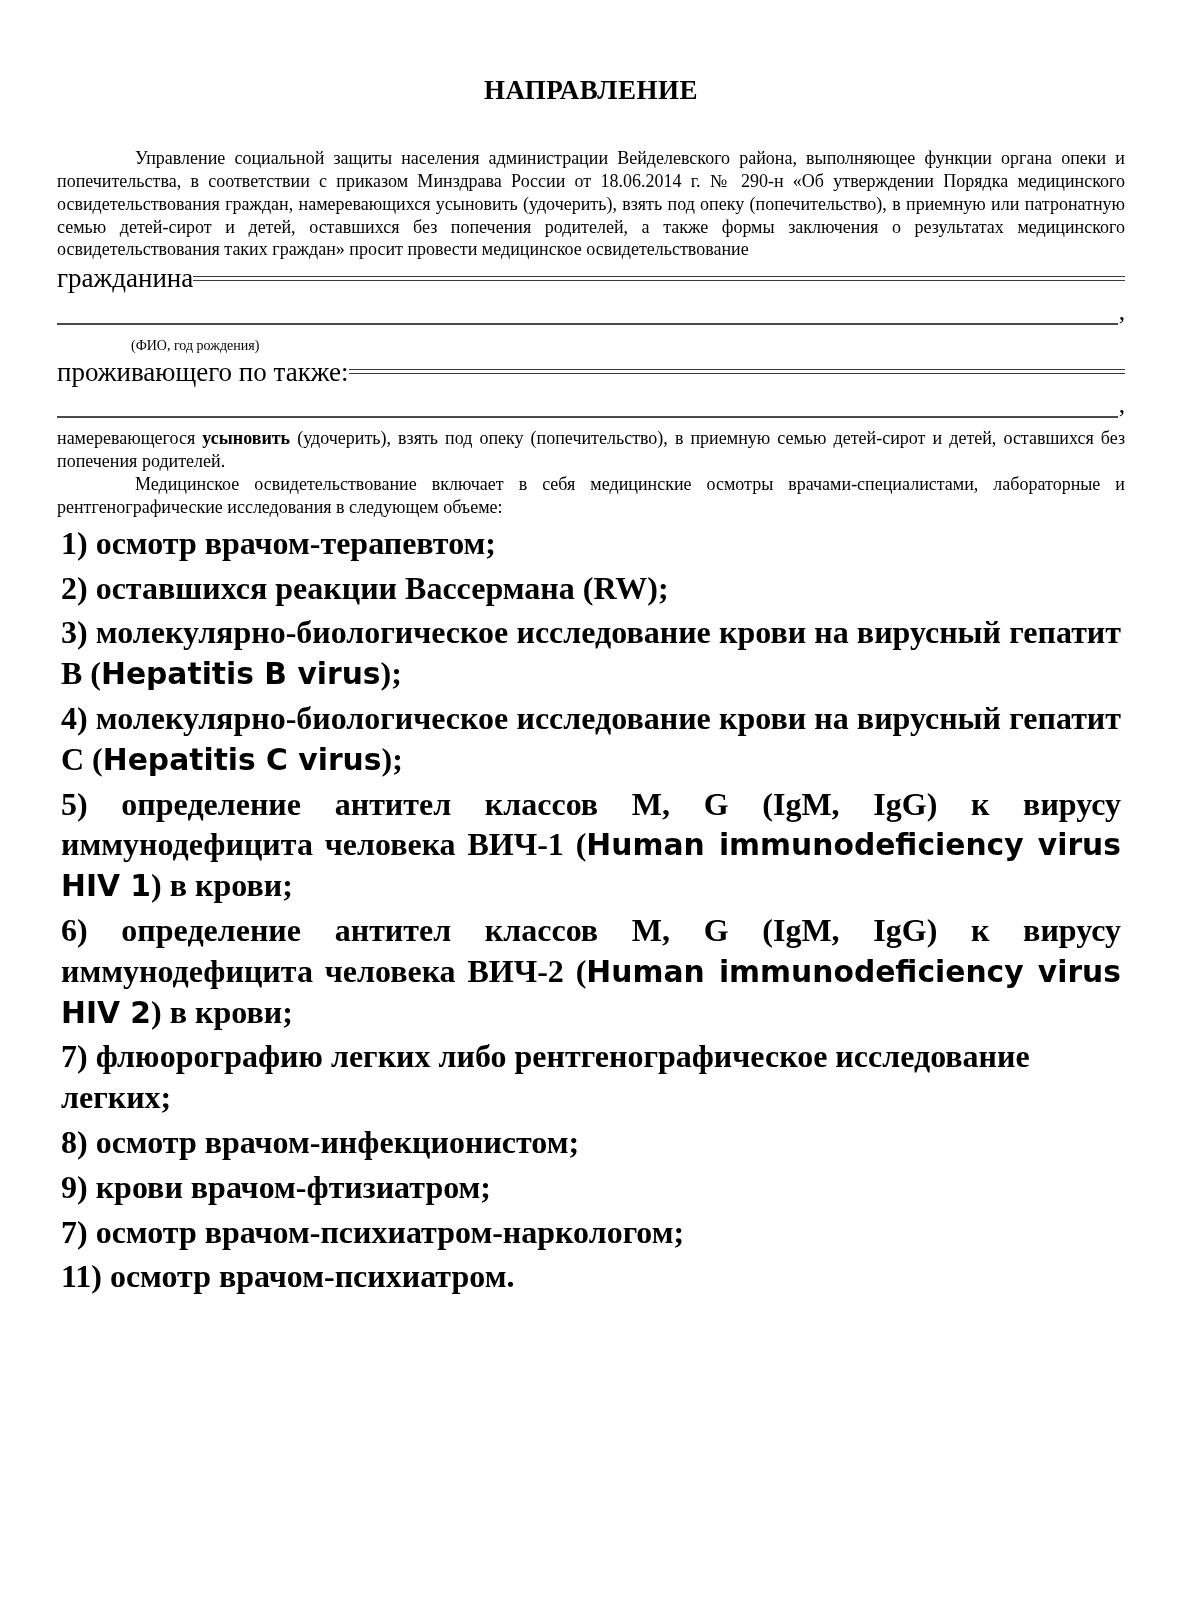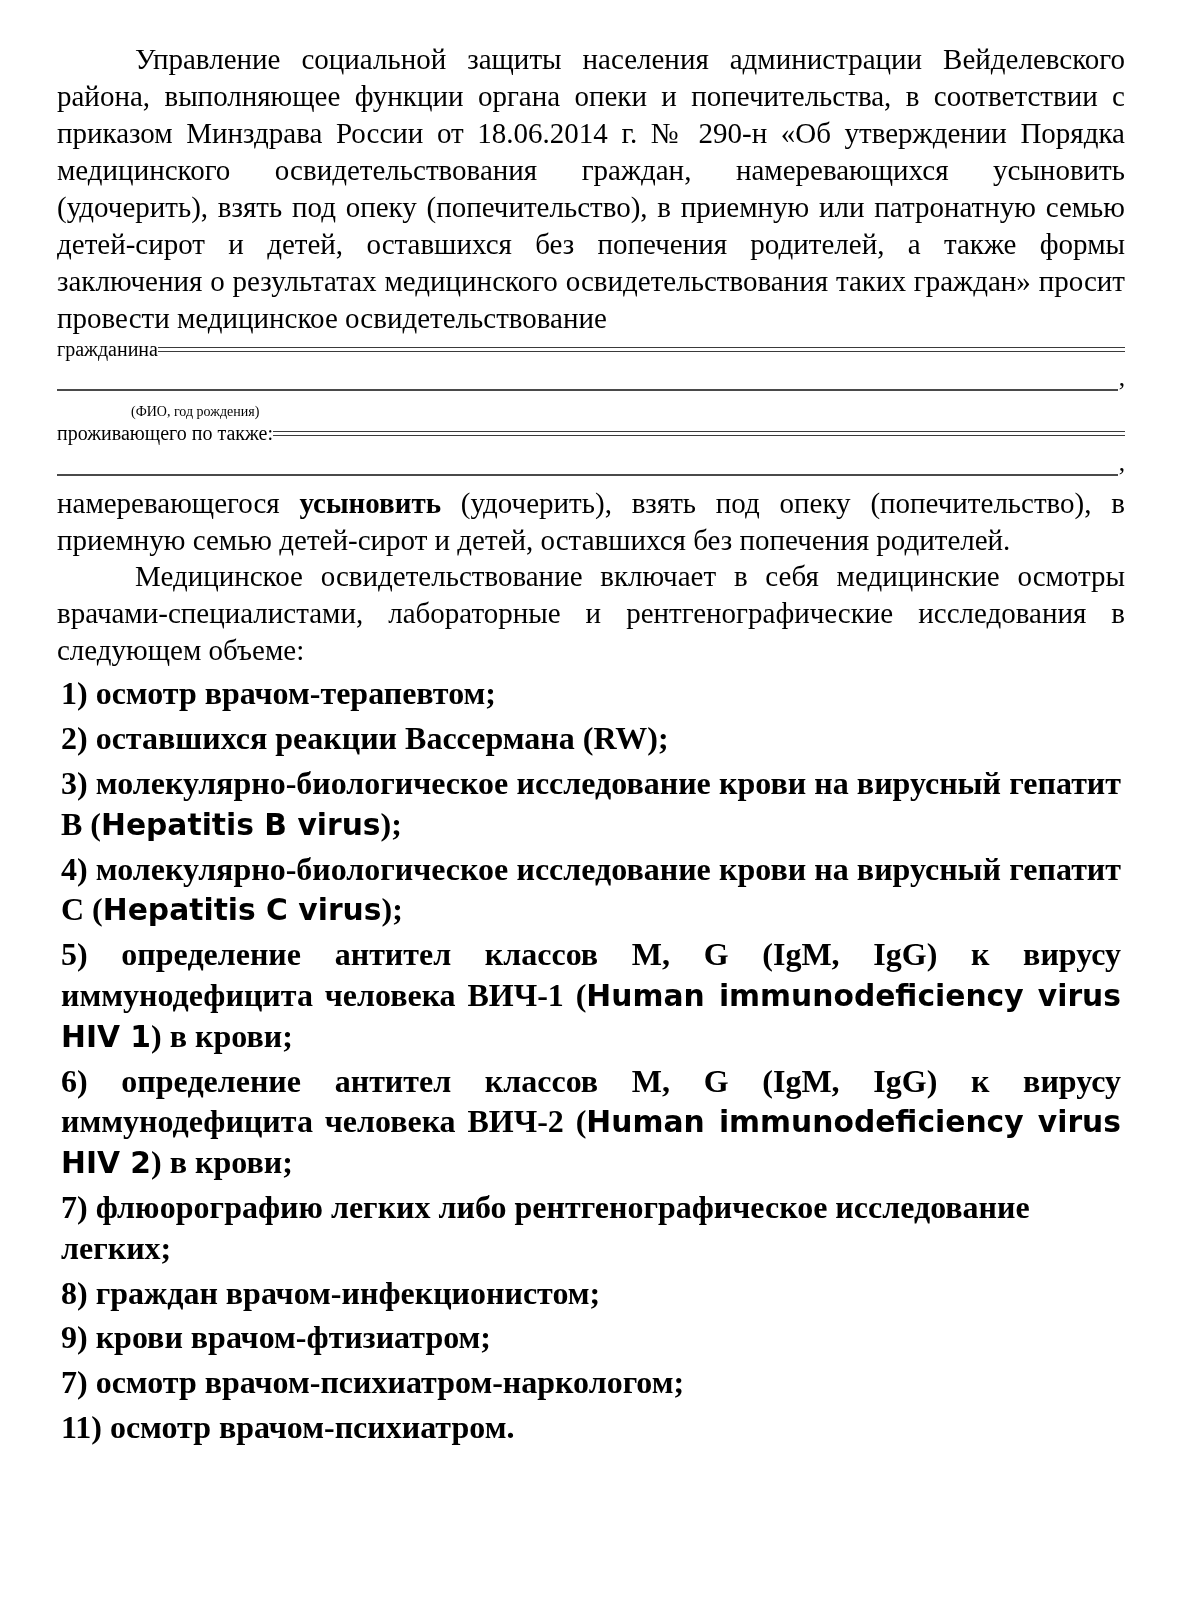--- a/index.html
+++ b/index.html
@@ -32,39 +32,39 @@
   .doc-title {
     text-align: center;
     font-weight: bold;
     font-size: 27px;
     letter-spacing: 0.5px;
     margin: 76px 0 0 0;
     line-height: 1.1;
   }
 
   .para {
-    font-size: 29px;
+    font-size: 18px;
     line-height: 1.275;
     text-align: justify;
     text-justify: inter-word;
     margin: 0;
   }
   .para.first {
     margin-top: 41px;
   }
   .indent {
     display: inline-block;
     width: 78px;
   }
 
   
   .rule-row {
     display: flex;
     align-items: baseline;
-    font-size: 20px;
+    font-size: 27px;
     line-height: 1.275;
   }
   .rule-row .lbl {
     white-space: pre;
     flex: 0 0 auto;
   }
   .rule-row .fill {
     flex: 1 1 auto;
     align-self: center;
     position: relative;
@@ -144,20 +144,21 @@
     font-size: 0.93em;
   }
   b { font-weight: bold; }
 </style>
 </head>
 <body>
 
 <div class="page">
   <div class="content">
 
+    <h1 class="doc-title">НАПРАВЛЕНИЕ</h1>
 
     <p class="para first"><span class="indent"></span><span>Управление социальной защиты населения администрации Вейделевского  района, выполняющее функции органа опеки и попечительства, в соответствии с приказом Минздрава России от 18.06.2014 г. № 290-н «Об утверждении Порядка медицинского освидетельствования граждан, намеревающихся усыновить (удочерить), взять под опеку (попечительство), в приемную или патронатную семью детей-сирот и детей, оставшихся без попечения родителей, а также формы заключения о результатах медицинского освидетельствования таких граждан» просит провести медицинское освидетельствование</span></p>
 
     <div class="rule-row">
       <span class="lbl">гражданина</span>
       <span class="fill"></span>
       <span class="tail"></span>
     </div>
 
     <div class="rule-line">
@@ -183,20 +184,20 @@
     <p class="para"><span class="indent"></span><span>Медицинское освидетельствование включает в себя медицинские осмотры врачами-специалистами, лабораторные и рентгенографические исследования в следующем объеме:</span></p>
 
     <ul class="list" id="exam-list">
         <li class=""><span>1)</span> <span>осмотр врачом-терапевтом;</span></li>
         <li class=""><span>2)</span> <span>оставшихся реакции Вассермана (RW);</span></li>
         <li class="justify"><span>3)</span> <span>молекулярно-биологическое исследование крови на вирусный гепатит B (<span class="latin">Hepatitis B virus</span>);</span></li>
         <li class="justify"><span>4)</span> <span>молекулярно-биологическое исследование крови на вирусный гепатит C (<span class="latin">Hepatitis C virus</span>);</span></li>
         <li class="justify"><span>5)</span> <span>определение антител классов M, G (IgM, IgG) к вирусу иммунодефицита человека ВИЧ-1 (<span class="latin">Human immunodeficiency virus HIV 1</span>) в крови;</span></li>
         <li class="justify"><span>6)</span> <span>определение антител классов M, G (IgM, IgG) к вирусу иммунодефицита человека ВИЧ-2 (<span class="latin">Human immunodeficiency virus HIV 2</span>) в крови;</span></li>
         <li class=""><span>7)</span> <span>флюорографию легких либо рентгенографическое исследование легких;</span></li>
-        <li class=""><span>8)</span> <span>граждан врачом-инфекционистом;</span></li>
+        <li class=""><span>8)</span> <span>осмотр врачом-инфекционистом;</span></li>
         <li class=""><span>9)</span> <span>крови врачом-фтизиатром;</span></li>
         <li class=""><span>7)</span> <span>осмотр врачом-психиатром-наркологом;</span></li>
         <li class=""><span>11)</span> <span>осмотр врачом-психиатром.</span></li>
       </ul>
 
   </div>
 </div>
 
 </body></html>

